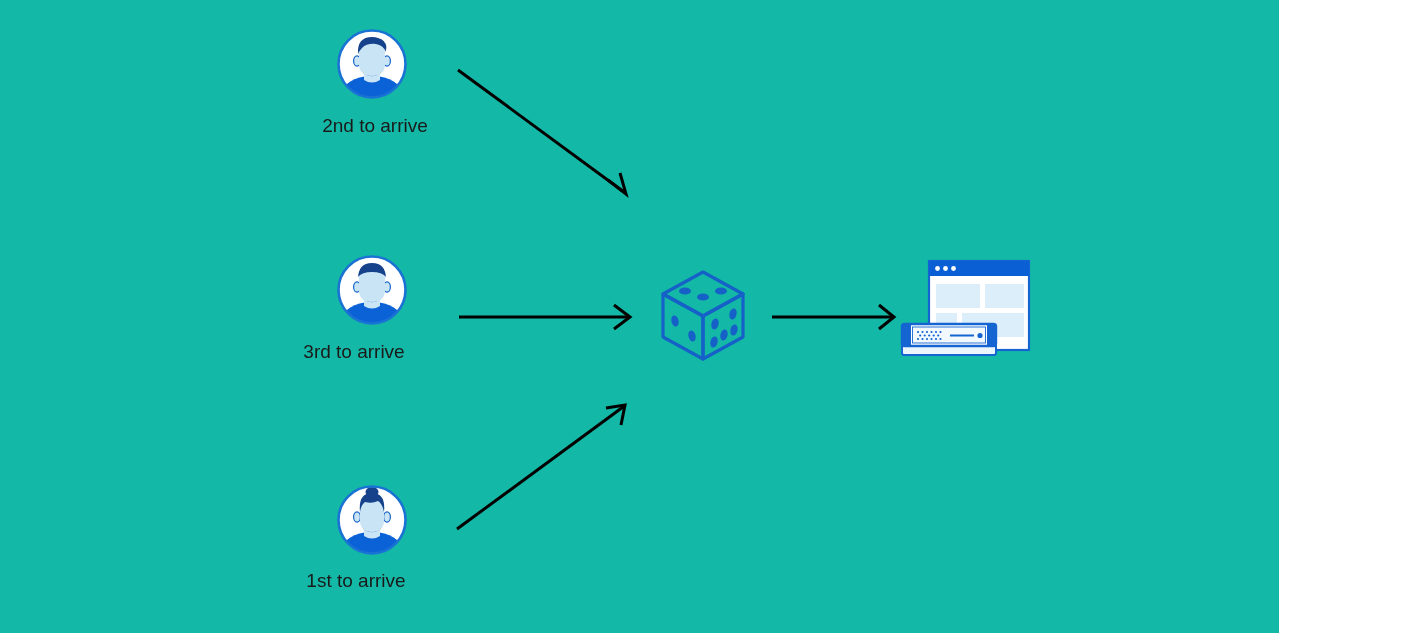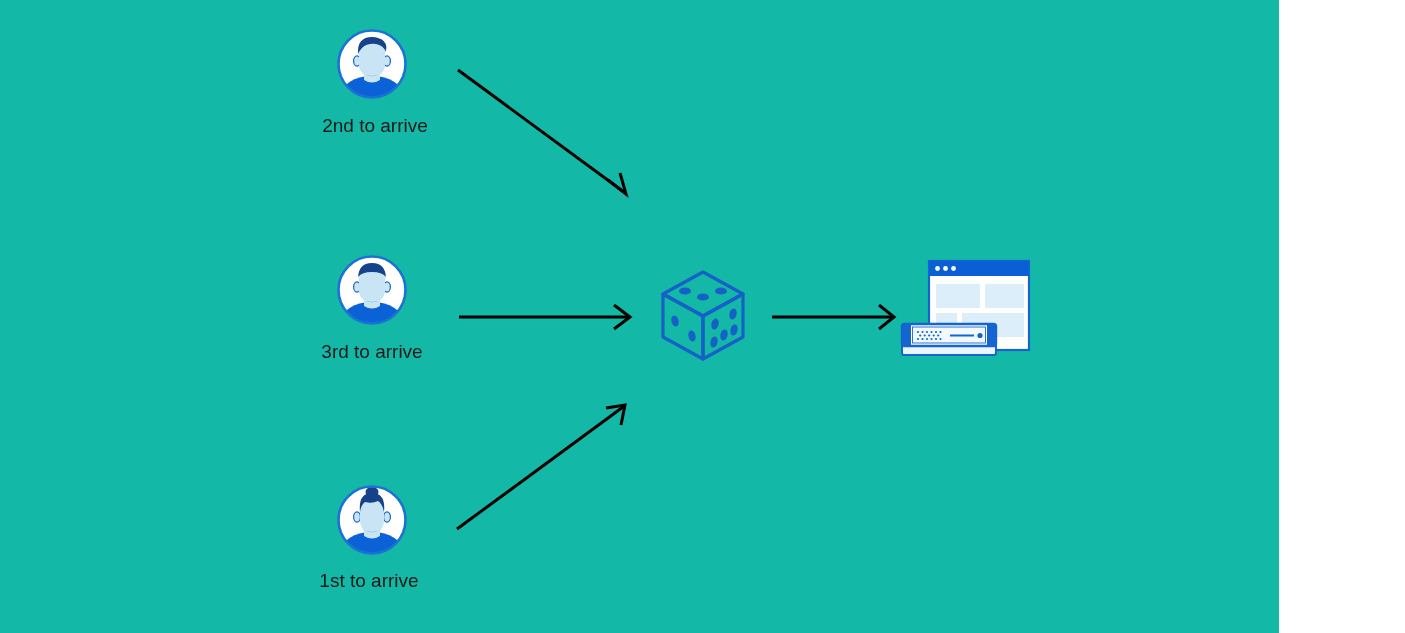--- a/index.html
+++ b/index.html
@@ -116,21 +116,21 @@
         <path d="M30 47 q8 5 16 0" fill="none" stroke="#1561c8" stroke-width="1.4"></path>
         <ellipse cx="23" cy="35" rx="3.4" ry="5.2" fill="#c8e4f5" stroke="#1561c8" stroke-width="1.2"></ellipse>
         <ellipse cx="53" cy="35" rx="3.4" ry="5.2" fill="#c8e4f5" stroke="#1561c8" stroke-width="1.2"></ellipse>
         <path d="M25 26 q0 -12 13 -12 q13 0 13 12 l0 12 q0 12 -13 12 q-13 0 -13 -12 z" fill="#c8e4f5"></path>
 
         <path d="M24 27 q0 -16 14 -16 q14 0 14 16 l0 -2 q-4 -5 -14 -5 q-10 0 -14 5 z" fill="#16428c"></path>
       </g>
       <circle cx="38" cy="38" r="33.5" fill="none" stroke="#1a73d4" stroke-width="2.6"></circle>
     </svg>
   </div>
-  <div class="node-label" style="left:242px; top:340px;">3rd to arrive</div>
+  <div class="node-label" style="left:224px; top:340px;">3rd to arrive</div>
 
   <div class="node avatar-wrap" style="left:334px; top:482px;">
     <svg width="76" height="76" viewBox="0 0 76 76">
       <defs>
         <clipPath id="clipAvC">
             <circle cx="38" cy="38" r="33.5"></circle>
           </clipPath>
       </defs>
       <circle cx="38" cy="38" r="33.5" fill="#ffffff"></circle>
       <g clip-path="url(#clipAvC)">
@@ -140,21 +140,21 @@
         <ellipse cx="23" cy="35" rx="3.4" ry="5.2" fill="#c8e4f5" stroke="#1561c8" stroke-width="1.2"></ellipse>
         <ellipse cx="53" cy="35" rx="3.4" ry="5.2" fill="#c8e4f5" stroke="#1561c8" stroke-width="1.2"></ellipse>
         <path d="M26 27 q0 -12 12 -12 q12 0 12 12 l0 11 q0 12 -12 12 q-12 0 -12 -12 z" fill="#c8e4f5"></path>
 
         <path d="M26 30 q-2 -19 12 -19 q14 0 12 19 q-2 -9 -6 -11 q-6 3 -13 1 q-4 3 -5 10 z" fill="#16428c"></path>
         <ellipse cx="38" cy="10" rx="6.5" ry="5" fill="#16428c"></ellipse>
       </g>
       <circle cx="38" cy="38" r="33.5" fill="none" stroke="#1a73d4" stroke-width="2.6"></circle>
     </svg>
   </div>
-  <div class="node-label" style="left:239px; top:569px;">1st to arrive</div>
+  <div class="node-label" style="left:226px; top:569px;">1st to arrive</div>
 
   <div class="node dice-wrap" style="left:655px; top:266px;">
     <svg width="96" height="100" viewBox="0 0 96 100">
       <g fill="none" stroke="#1561c8" stroke-width="3.2" stroke-linejoin="round">
 
         <polygon points="48,6 88,28 48,50 8,28"></polygon>
         <polygon points="8,28 48,50 48,93 8,71"></polygon>
         <polygon points="48,50 88,28 88,71 48,93"></polygon>
       </g>
       <g fill="#1561c8">

